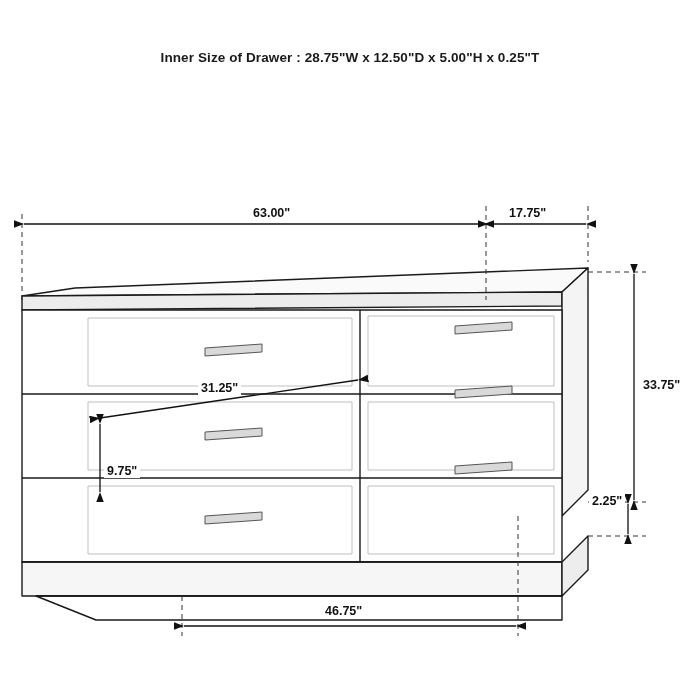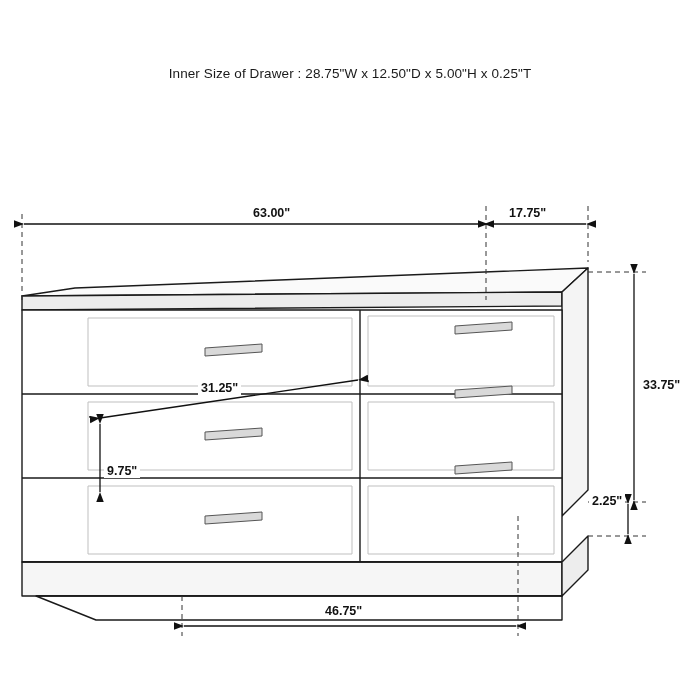--- a/index.html
+++ b/index.html
@@ -13,26 +13,26 @@
     font-family: "Liberation Sans", sans-serif;
     overflow: hidden;
   }
   #stage {
     position: relative;
     width: 700px;
     height: 700px;
   }
   #title {
     position: absolute;
-    top: 66px;
+    top: 50px;
     left: 0;
     width: 700px;
     text-align: center;
     font-size: 13.5px;
-    font-weight: normal;
+    font-weight: bold;
     color: #1a1a1a;
     letter-spacing: 0.1px;
   }
   svg {
     position: absolute;
     top: 0;
     left: 0;
   }
   .dimlabel {
     position: absolute;

